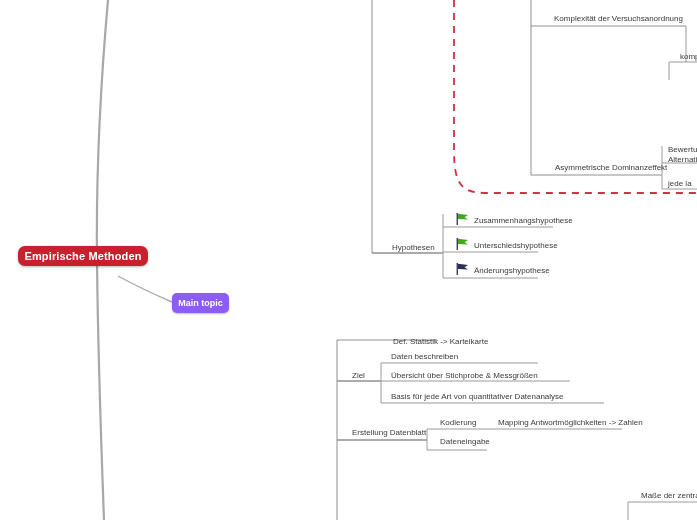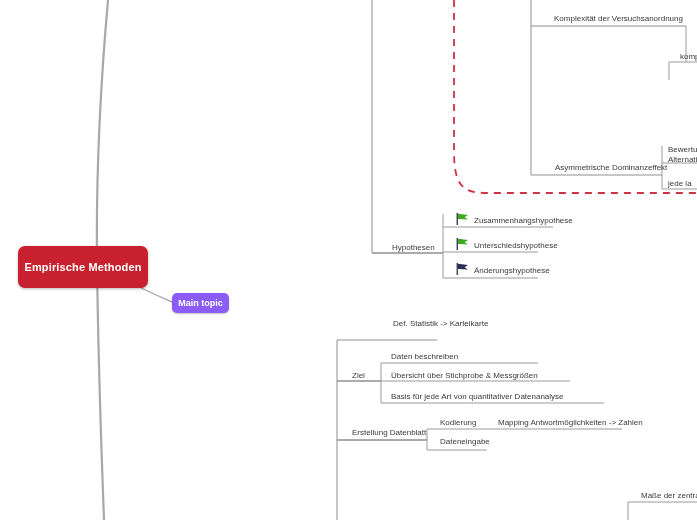--- a/index.html
+++ b/index.html
@@ -25,21 +25,21 @@
     height: 520px;
     pointer-events: none;
   }
 
   
   .root-node {
     position: absolute;
     left: 18px;
     top: 246px;
     width: 130px;
-    height: 42px;
+    height: 20px;
     background: #c8202e;
     border-radius: 7px;
     box-shadow: 0 1px 3px rgba(0,0,0,0.28);
     display: flex;
     align-items: center;
     justify-content: center;
   }
   .root-node span {
     color: #ffffff;
     font-size: 11px;
@@ -172,21 +172,21 @@
     <path d="M2 0.8 L12 1.9 L8.6 4.3 L12 6.6 L2 6.0 Z" fill="#3faa1e"></path>
   </svg>
   <div class="topic" style="left:474px; top:241px;text-align:center;">Unterschiedshypothese</div>
 
   <svg class="flag" style="left:456px; top:263px;" viewBox="0 0 13 12" xmlns="http://www.w3.org/2000/svg">
     <rect x="0.6" y="0" width="1.3" height="12" fill="#2b2f55"></rect>
     <path d="M2 0.8 L12 1.9 L8.6 4.3 L12 6.6 L2 6.0 Z" fill="#2b2f55"></path>
   </svg>
   <div class="topic" style="left:474px; top:266px;">Änderungshypothese</div>
 
-  <div class="topic" style="left:355px; top:319px;padding-left:38px;">Def. Statistik -&gt; Karteikarte</div>
+  <div class="topic" style="left:355px; top:337px;padding-left:38px;">Def. Statistik -&gt; Karteikarte</div>
 
   <div class="topic" style="left:352px; top:371px;">Ziel</div>
 
   <div class="topic" style="left:391px; top:352px;">Daten beschreiben</div>
 
   <div class="topic" style="left:391px; top:371px;">Übersicht über Stichprobe &amp; Messgrößen</div>
 
   <div class="topic" style="left:391px; top:392px;">Basis für jede Art von quantitativer Datenanalyse</div>
 
   <div class="topic" style="left:352px; top:428px;">Erstellung Datenblatt</div>

